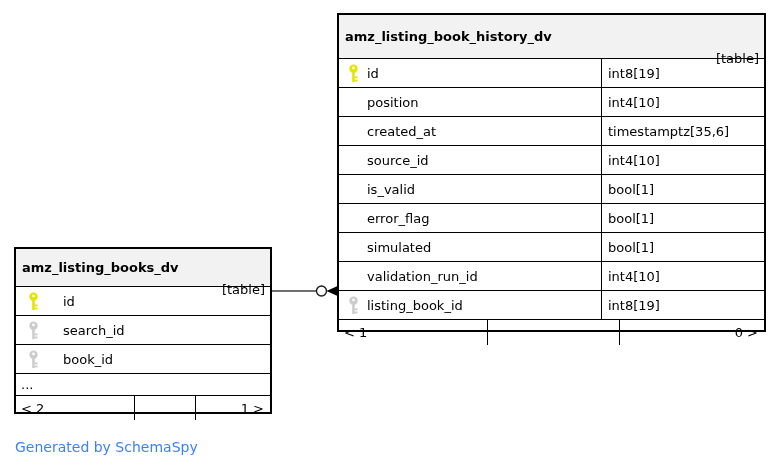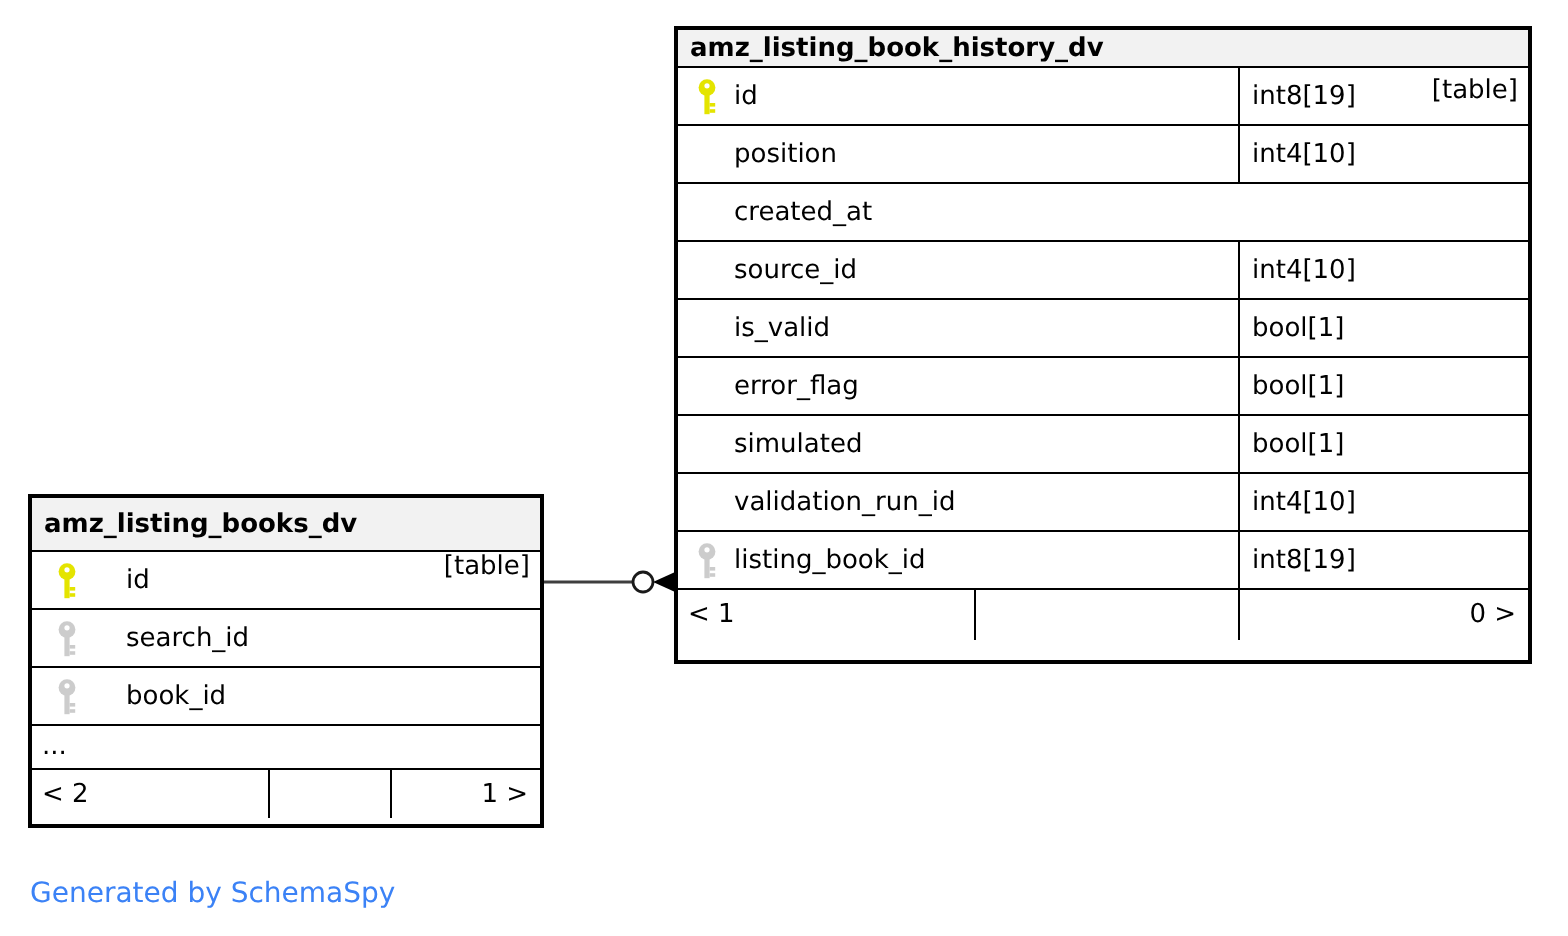--- a/index.html
+++ b/index.html
@@ -18,28 +18,28 @@
     padding:0 5px 0 6px;
   }
   .hdr .ttl{flex:1;font-weight:bold;white-space:nowrap;overflow:hidden;}
   .hdr .badge{font-weight:normal;padding-left:10px;white-space:nowrap;margin-top:43px;}
   .row{display:flex;align-items:center;border-bottom:1px solid var(--border,#000);box-sizing:border-box;background:var(--row_bg,#fff);}
   .kcell{display:flex;align-items:center;box-sizing:border-box;flex:none;}
   .history .kcell{width:28px;padding-left:9px;}
   .books   .kcell{width:47px;padding-left:12px;}
   .ncell{flex:1;white-space:nowrap;overflow:hidden;}
   .tcell{
-    flex:none;width:145px;align-self:stretch;display:flex;align-items:center;
+    flex:none;width:163px;align-self:stretch;display:flex;align-items:center;
     border-left:1px solid var(--border,#000);box-sizing:border-box;
     padding-left:6px;white-space:nowrap;
   }
-  .history .hdr{height:19px;}
+  .history .hdr{height:44px;}
   .history .row{height:29px;}
   .history .footer{height:25px;}
-  .books .hdr{height:27px;}
+  .books .hdr{height:38px;}
   .books .row{height:29px;}
   .books .row-ellipsis{height:22px;border-bottom:1px solid var(--border,#000);display:flex;align-items:center;padding-left:5px;box-sizing:border-box;}
   .footer{display:flex;align-items:stretch;box-sizing:border-box;}
   .fcell{display:flex;align-items:center;box-sizing:border-box;}
   .fcell.sep{border-right:1px solid var(--border,#000);}
   .f-left{padding-left:5px;justify-content:flex-start;}
   .f-right{padding-right:6px;justify-content:flex-end;flex:1;}
   .history .f-left{width:149px;}
   .history .f-mid{width:132px;}
   .books .f-left{width:119px;}
@@ -85,20 +85,21 @@
 
     <div class="row">
       <span class="kcell"></span>
       <span class="ncell">position</span>
       <span class="tcell">int4[10]</span>
     </div>
 
     <div class="row">
       <span class="kcell"></span>
       <span class="ncell">created_at</span>
+      <span class="tcell">timestamptz[35,6]</span>
     </div>
 
     <div class="row">
       <span class="kcell"></span>
       <span class="ncell">source_id</span>
       <span class="tcell">int4[10]</span>
     </div>
 
     <div class="row">
       <span class="kcell"></span>

